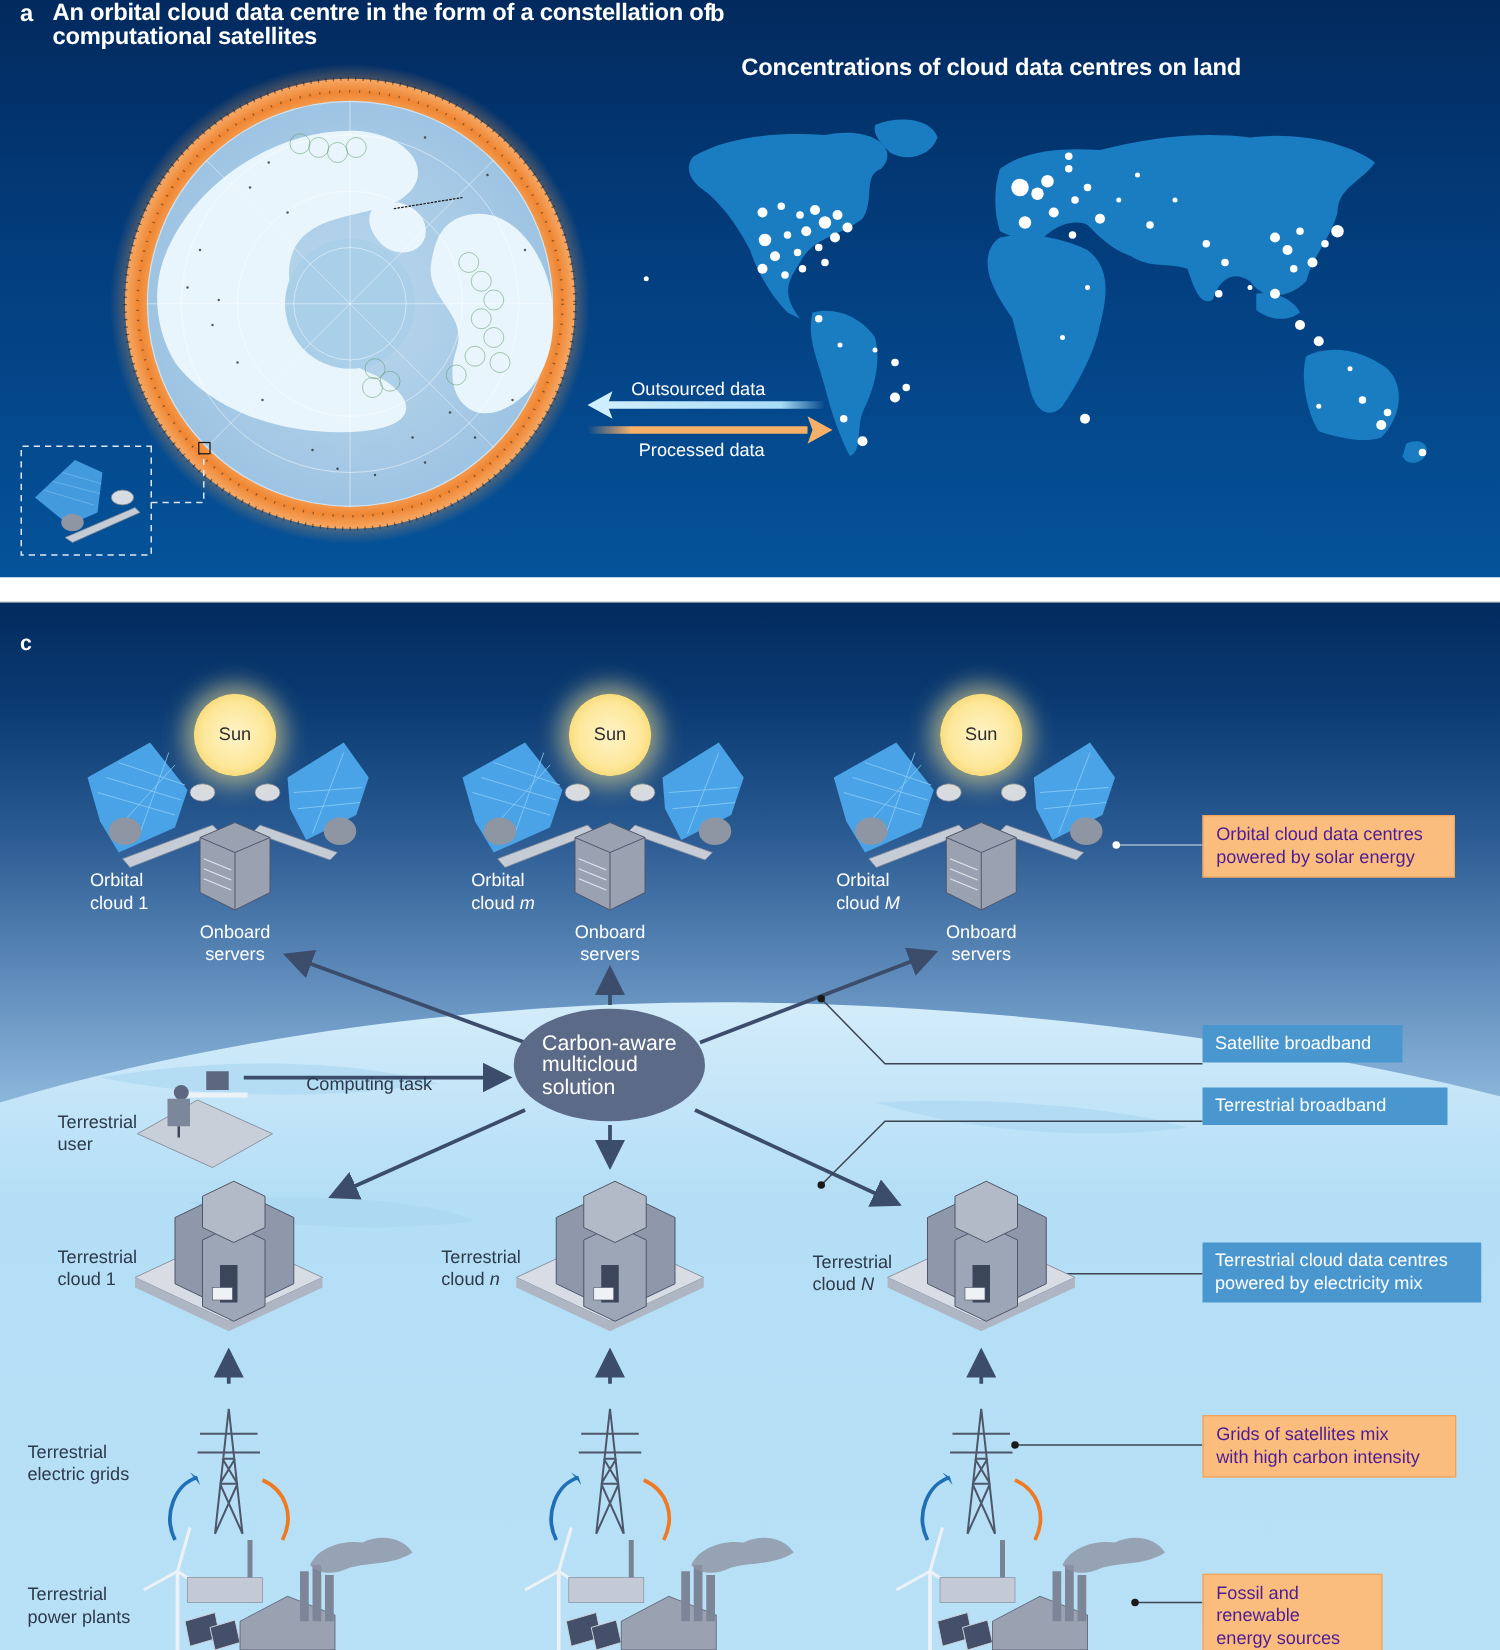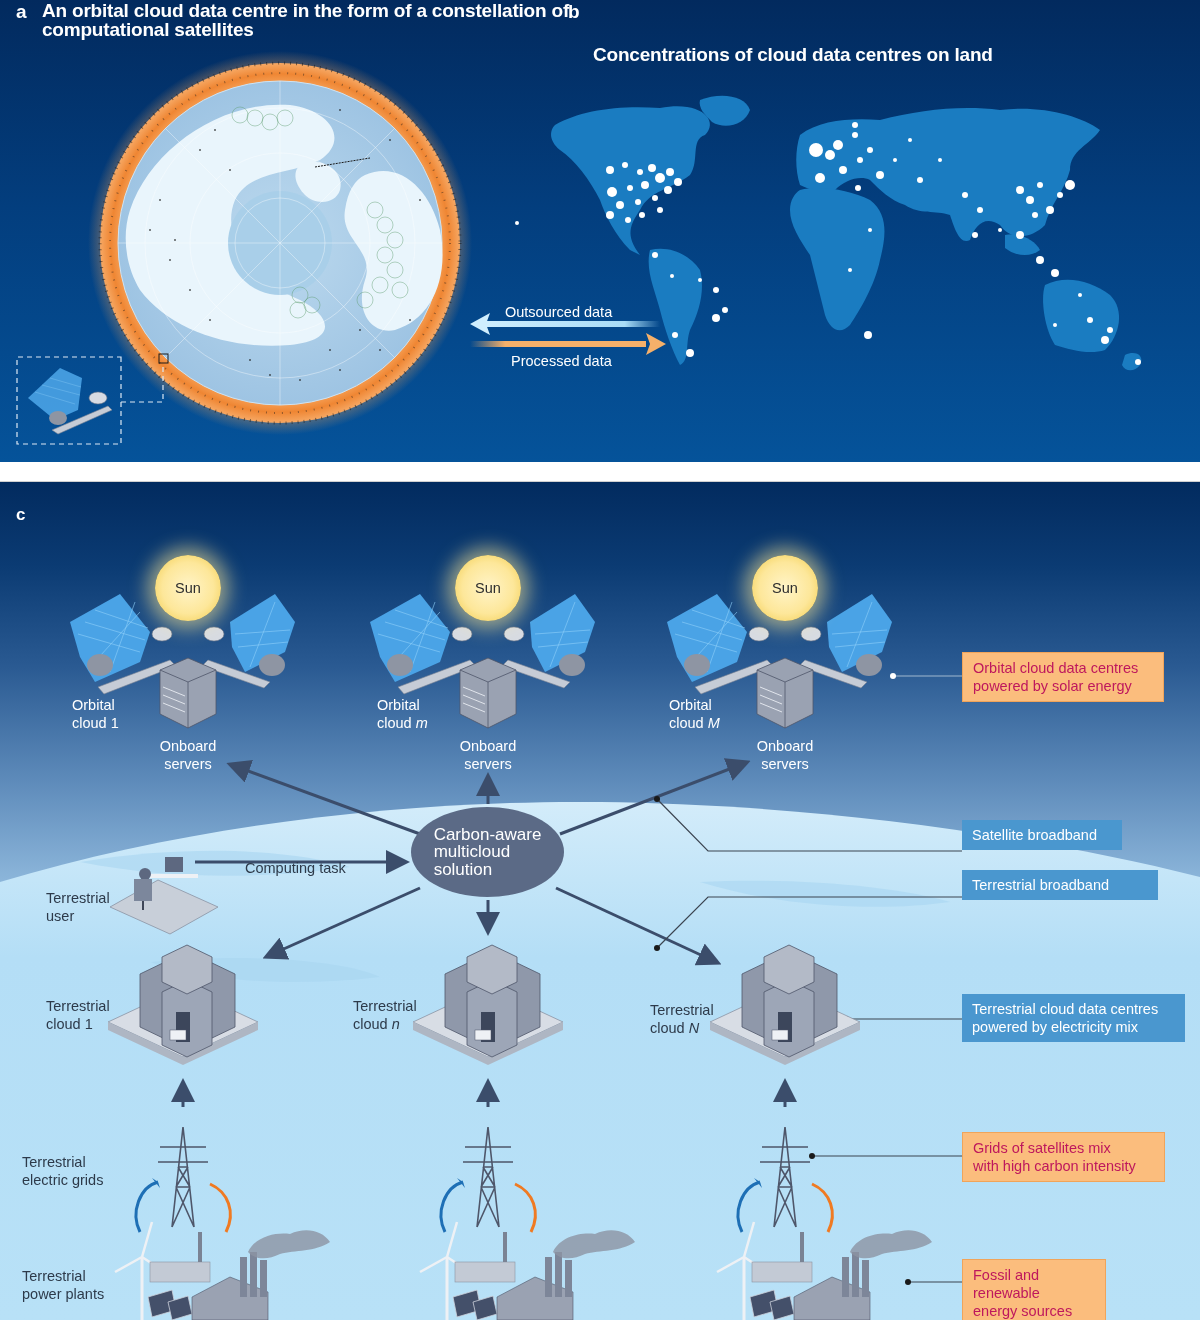--- a/index.html
+++ b/index.html
@@ -20,21 +20,21 @@
 
   .pl { position: absolute; color: #fff; font-weight: bold; font-size: 19px; line-height: 1; }
   .pt { position: absolute; color: #fff; font-weight: bold; font-size: 19px; line-height: 19px; letter-spacing: -0.2px; }
   .lbl-w { position: absolute; color: #ffffff; font-size: 14.5px; line-height: 18px; }
   .lbl-d { position: absolute; color: #2d3a4a; font-size: 14.5px; line-height: 18px; }
   .center-lbl { text-align: center; }
 
   .callout {
     position: absolute; font-size: 14.5px; line-height: 18px; padding: 6px 10px;
   }
-  .callout.orange { background: #fbbd7d; color: #be185d; border: 1px solid #f0a45a; }
+  .callout.orange { background: #fbbd7d; color: #4c1d95; border: 1px solid #f0a45a; }
   .callout.blue { background: #4a97cf; color: #ffffff; }
 
   .sun {
     position: absolute; width: 66px; height: 66px; border-radius: 50%;
     background: radial-gradient(circle, #fff4c8 0%, #fde79a 55%, #f6d66a 80%, rgba(246,214,106,0.0) 100%);
     box-shadow: 0 0 18px 8px rgba(255, 234, 150, 0.55);
     display: flex; align-items: center; justify-content: center;
     color: #2d2d2d; font-size: 14.5px;
   }
   .ellipse-node {

